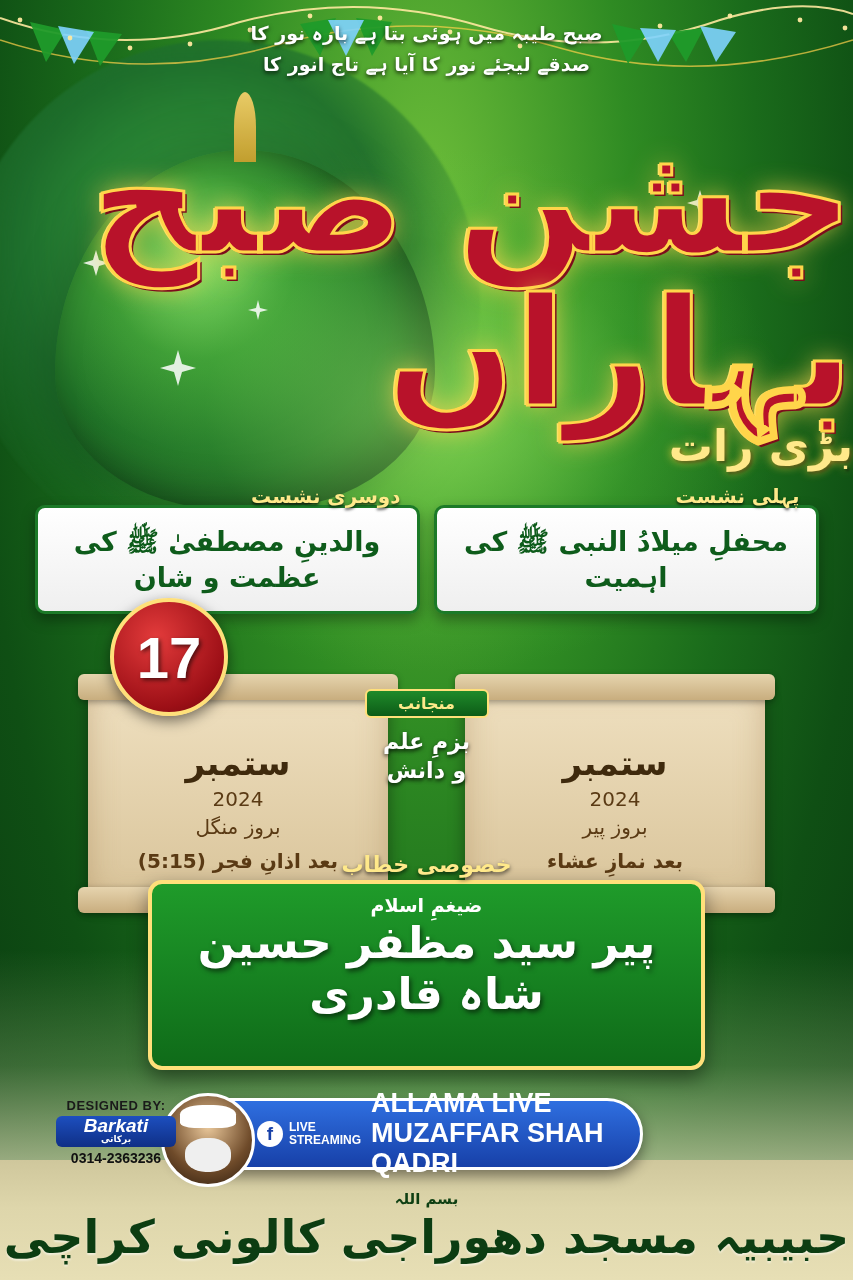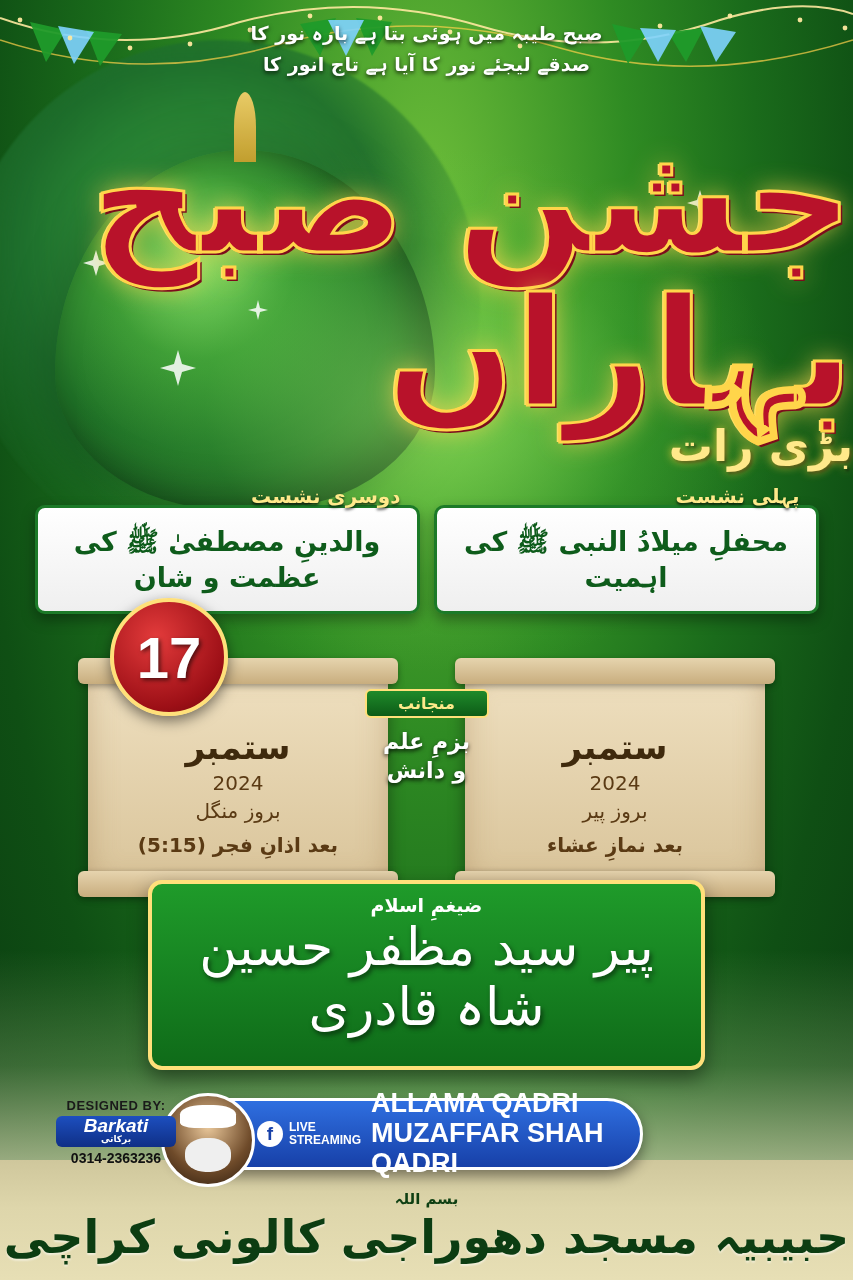--- a/index.html
+++ b/index.html
@@ -192,21 +192,21 @@
     position: absolute;
     top: 620px;
     left: 0;
     right: 0;
     height: 270px;
   }
   .scroll {
     position: absolute;
     width: 300px;
     height: 215px;
-    top: 50px;
+    top: 66px;
     background: linear-gradient(#efe0c0, #d9c49a);
     border-radius: 8px;
     box-shadow: 0 6px 16px rgba(0,0,0,0.4), inset 0 0 30px rgba(150,110,60,0.35);
   }
   .scroll:before, .scroll:after {
     content: "";
     position: absolute;
     left: -10px;
     right: -10px;
     height: 26px;
@@ -321,22 +321,22 @@
     text-shadow: 0 2px 4px rgba(0,0,0,0.7);
   }
   .speaker-title {
     color: #ffffff;
     font-size: 19px;
     font-weight: bold;
     margin-bottom: 2px;
   }
   .speaker-name {
     color: #ffffff;
-    font-size: 52px;
-    font-weight: normal;
+    font-size: 44px;
+    font-weight: bold;
     line-height: 1.15;
     text-shadow: 2px 3px 5px rgba(0,0,0,0.55);
   }
 
   
   .live-bar {
     position: absolute;
     left: 168px;
     top: 1098px;
     width: 475px;
@@ -572,38 +572,39 @@
     <div class="badge badge-left">17</div>
 
     <div class="center-flag">
       <div class="flag-top urdu">منجانب</div>
       <div class="flag-lines urdu">بزمِ علم</div>
       <div class="flag-lines urdu" style="margin-top:0">و دانش</div>
     </div>
   </div>
 
   <div class="speaker-panel">
+    <div class="speaker-kicker urdu">خصوصی خطاب</div>
     <div class="speaker-title urdu">ضیغمِ اسلام</div>
     <div class="speaker-name urdu">پیر سید مظفر حسین شاہ قادری</div>
   </div>
 
   <div class="live-bar">
     <div class="live-avatar">
       <div class="turban"></div>
       <div class="beard"></div>
     </div>
     <div class="fb-chip">
       <div class="fb-circle">f</div>
       <div>
         <div class="live-word">LIVE</div>
         <div class="live-word">STREAMING</div>
       </div>
     </div>
     <div>
-      <div class="live-name">ALLAMA QADRI</div>
+      <div class="live-name">ALLAMA LIVE</div>
       <div class="live-name">MUZAFFAR SHAH QADRI</div>
     </div>
   </div>
 
   <div class="designer">
     <div class="designer-label">DESIGNED BY:</div>
     <div class="designer-logo">
       <span>Barkati</span>
       <small class="urdu">برکاتی</small>
     </div>

